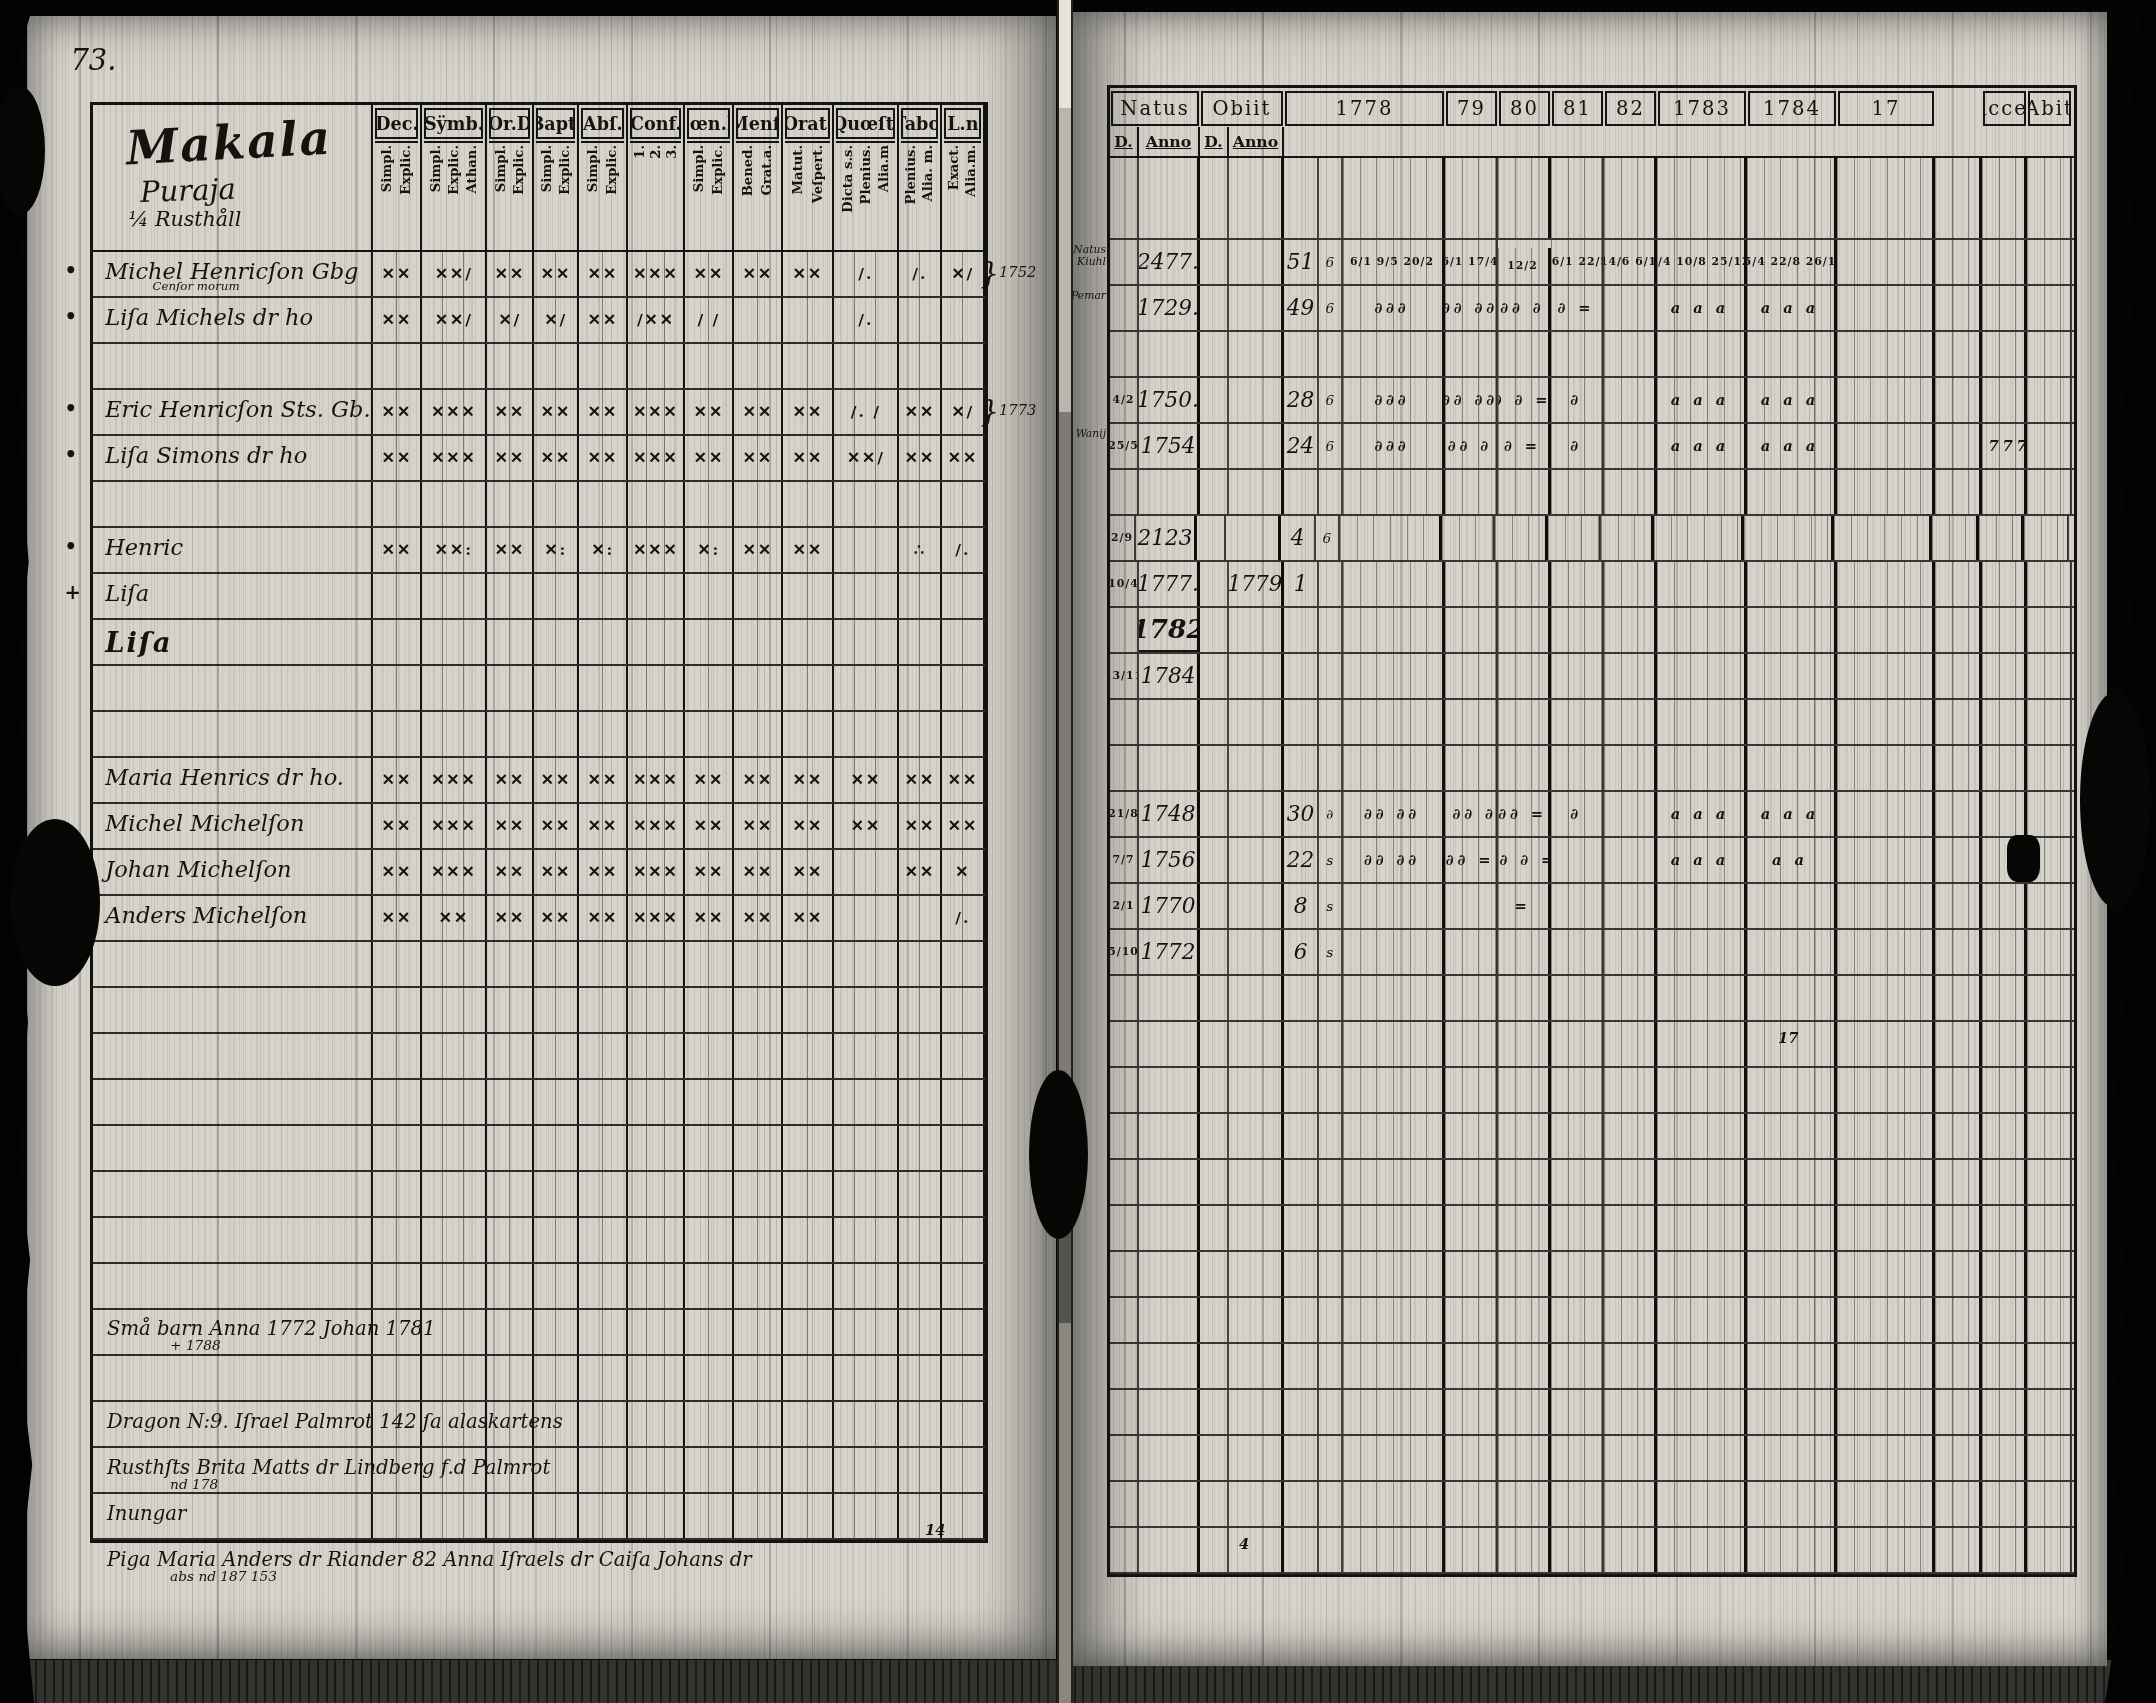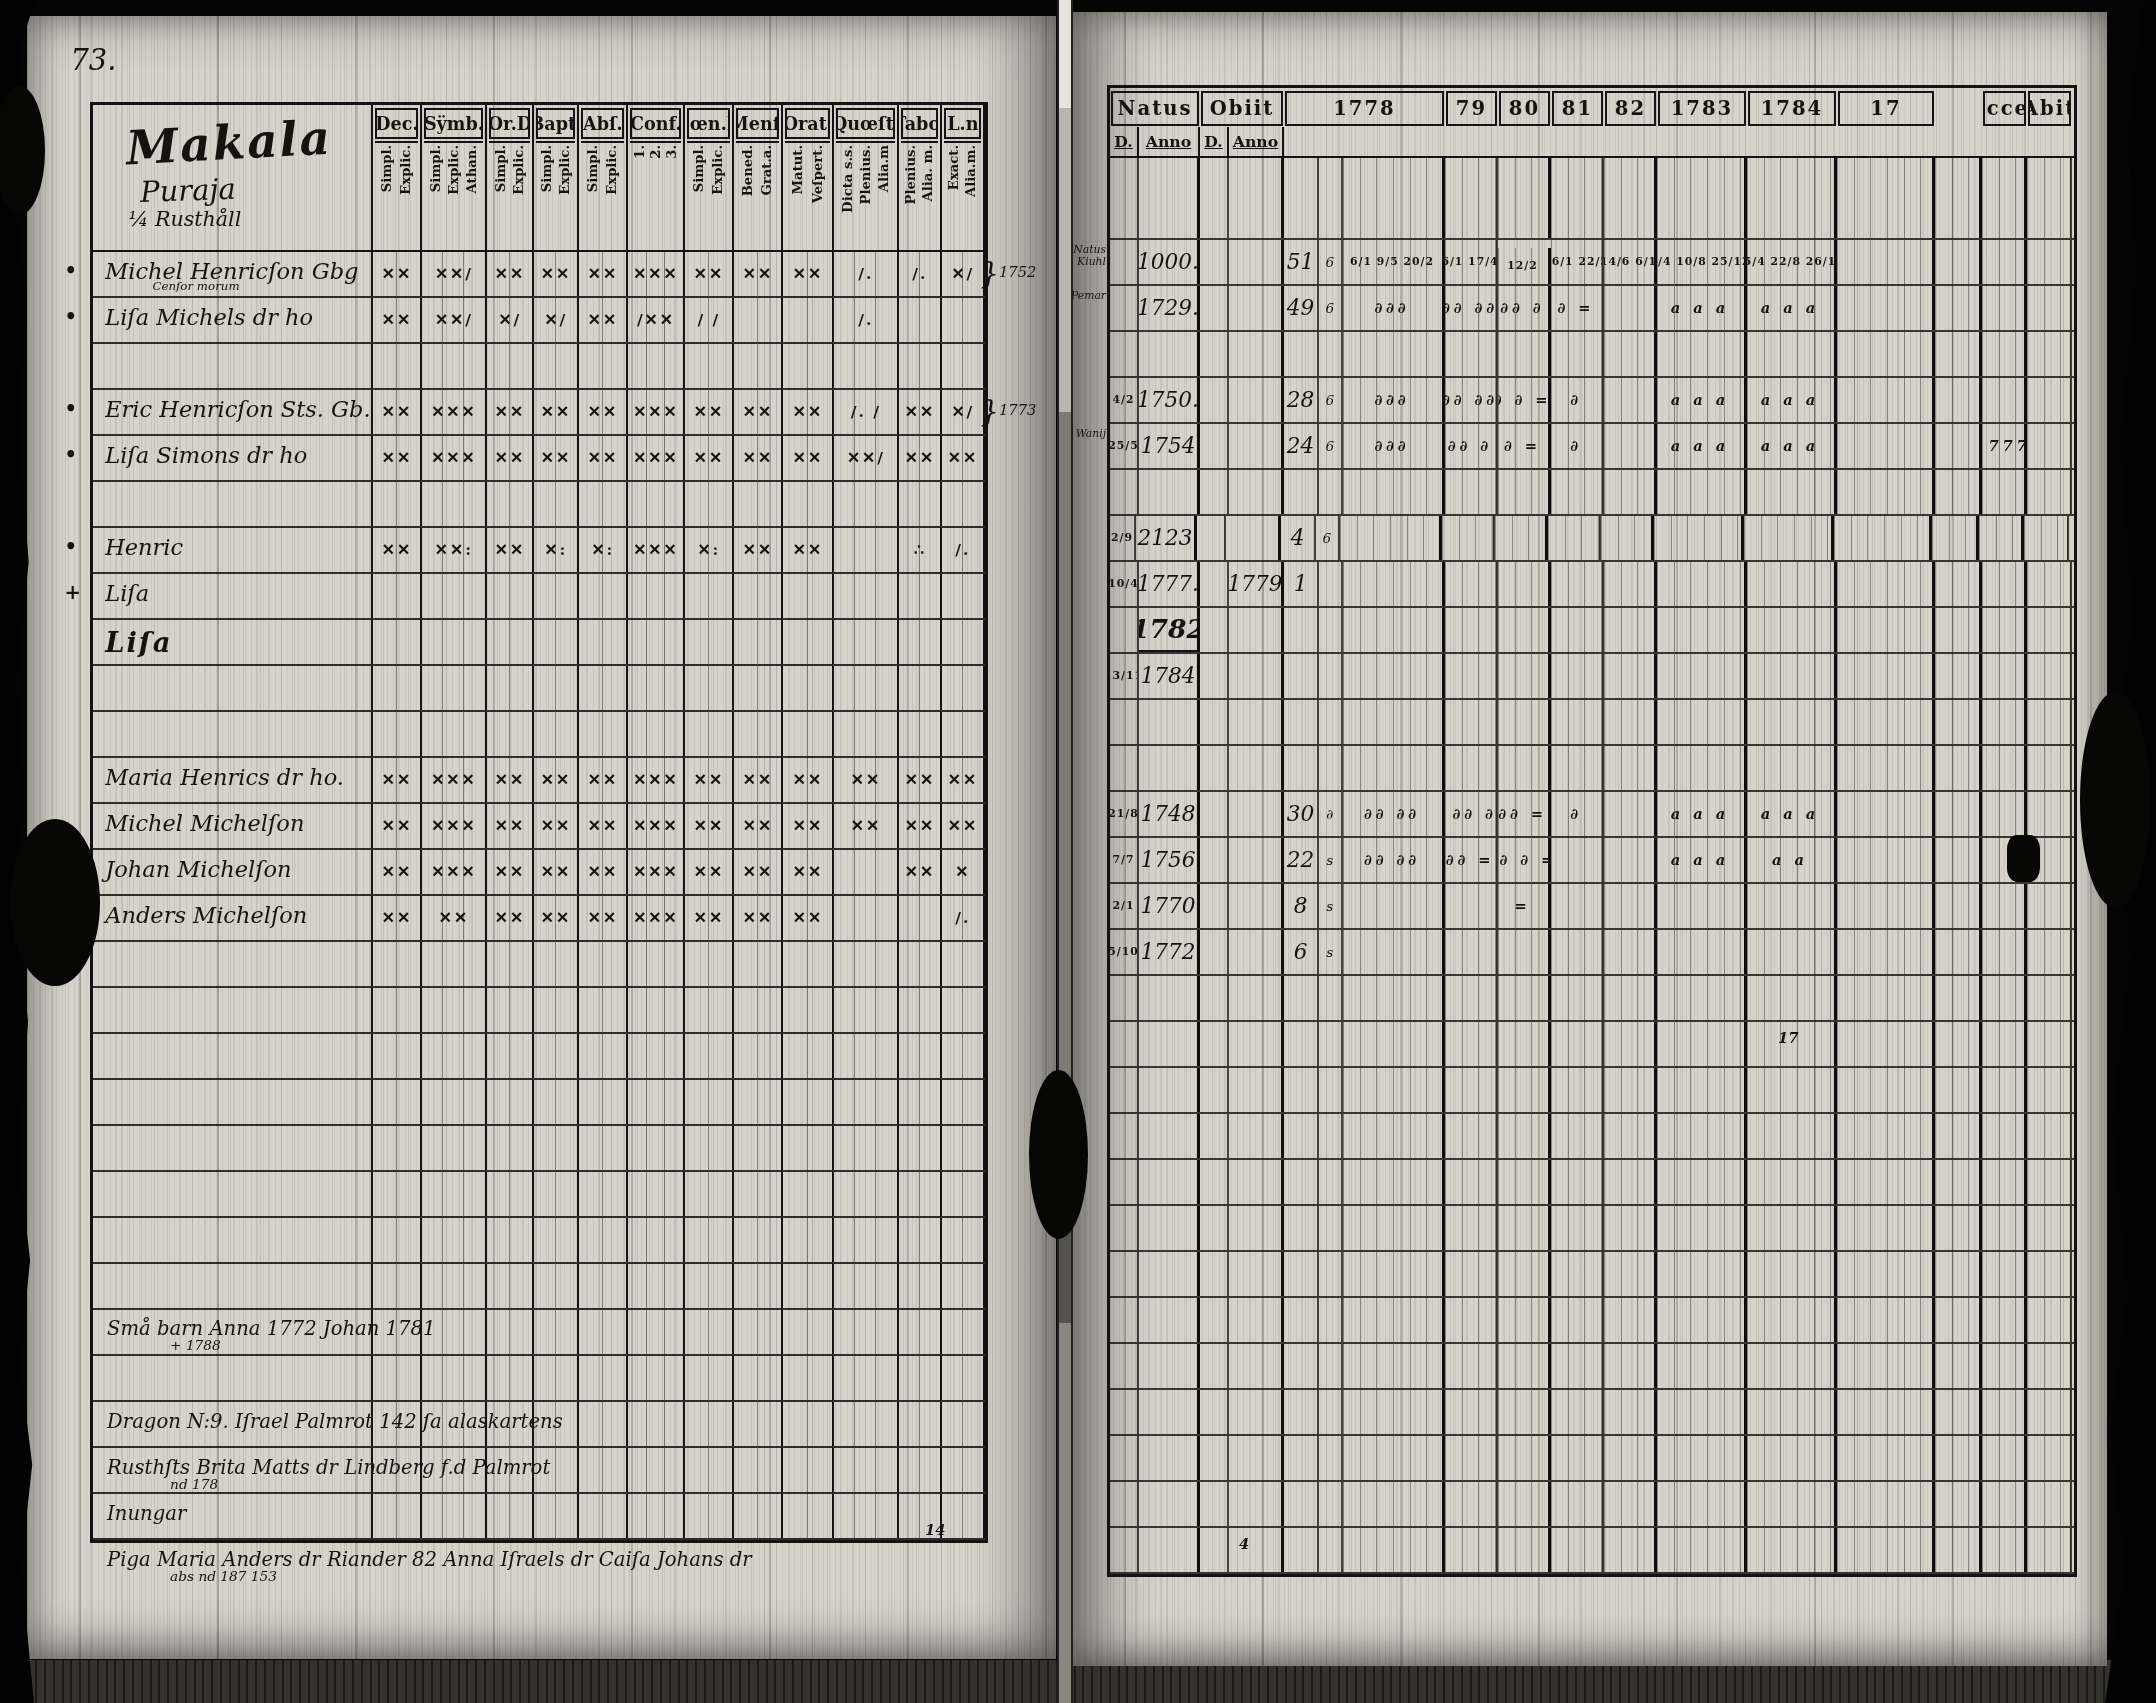--- a/index.html
+++ b/index.html
@@ -52,21 +52,21 @@
   .mglyph{position:absolute;left:-29px;top:7.8px;font-size:19.6px;font-weight:700}
   .gutmark{position:absolute;right:-51px;top:3.9px;font-size:14.7px;font-style:italic;white-space:nowrap;z-index:7}
   .gutmark b{font-size:29px;font-weight:400;vertical-align:-5.9px}
   .pnote{position:absolute;left:13.7px;font-style:italic;font-size:19.6px;white-space:nowrap;z-index:7}
   .pnotesub{display:block;font-size:13.7px;margin:-2.9px 0 0 63px}
   .pagenum{position:absolute;left:43px;top:27.4px;font-style:italic;font-size:29px;z-index:7}
 
   
   .rtable{position:absolute;left:35px;top:73px;width:970px;border:3.9px solid #131313;z-index:4}
   .rhead1{display:flex;height:39px;align-items:stretch}
-  .rg{border:2.5px solid #141414;margin:2.9px 1px 1px 1px;display:flex;align-items:center;justify-content:center;font-weight:700;font-size:19.6px;letter-spacing:2px;white-space:nowrap;overflow:hidden}
+  .rg{border:2.5px solid #141414;margin:2.9px 1px 1px 1px;display:flex;align-items:center;justify-content:center;font-weight:400;font-size:19.6px;letter-spacing:2px;white-space:nowrap;overflow:hidden}
   .rg.noline{border-color:transparent}
   .rhead2{display:flex;height:31px;border-bottom:2.9px solid #131313}
   .rsub{border-right:2px solid #131313;display:flex;align-items:center;justify-content:center;font-weight:700;font-size:15.7px;text-decoration:underline}
   .rsubfill{flex:1;border-right:0}
   .rrow{display:flex;height:46px;border-bottom:2px solid rgba(18,16,14,.8);position:relative}
   .rrow.lead{height:82px}
   .rc{display:flex;align-items:center;justify-content:center;border-right:2px solid rgba(16,15,13,.75);overflow:hidden;white-space:nowrap}
   .hb{border-right:3.4px solid #0f0e0c}
   .ys{background-image:repeating-linear-gradient(90deg, rgba(15,14,12,.4) 0 1px, transparent 1px 16.7px)}
   .hw{font-style:italic;font-size:21.6px}
@@ -659,21 +659,21 @@
             <div class="rc ys hb" style="width: 53px;"></div>
             <div class="rc ys hb" style="width: 90px;"></div>
             <div class="rc ys hb" style="width: 90px;"></div>
             <div class="rc ys hb" style="width: 98px;"></div>
             <div class="rc ys hb" style="width: 47px;"></div>
             <div class="rc ys hb" style="width: 45px;"></div>
             <div class="rc ys" style="width: 45px;"></div>
           </div>
           <div class="rrow">
             <div class="rc fr" style="width: 29px;"></div>
-            <div class="rc hb hw" style="width: 61px;">1000.</div>
+            <div class="rc hb hw" style="width: 61px;">2477.</div>
             <div class="rc fr" style="width: 29px;"></div>
             <div class="rc hb hw" style="width: 55px;"></div>
             <div class="rc hw" style="width: 35px;">51</div>
             <div class="rc sm" style="width: 23.5px;">6</div>
             <div class="rc ys hb fr" style="width: 102px;">6/1 9/5 20/2</div>
             <div class="rc ys fr" style="width: 53px;">6/1 17/4</div>
             <div class="rc ys hb fr" style="width: 53px; margin-top: 8px;">12/2</div>
             <div class="rc ys fr" style="width: 53px;">16/1 22/5</div>
             <div class="rc ys hb fr" style="width: 53px;">14/6 6/1</div>
             <div class="rc ys hb fr" style="width: 90px;">6/4 10/8 25/12</div>

